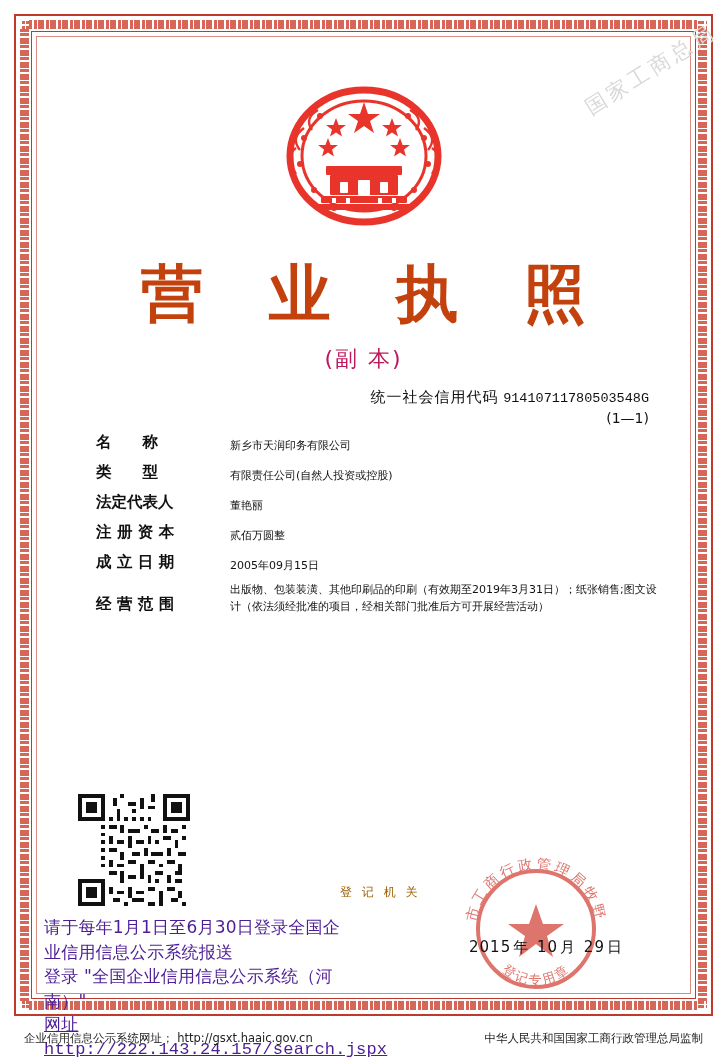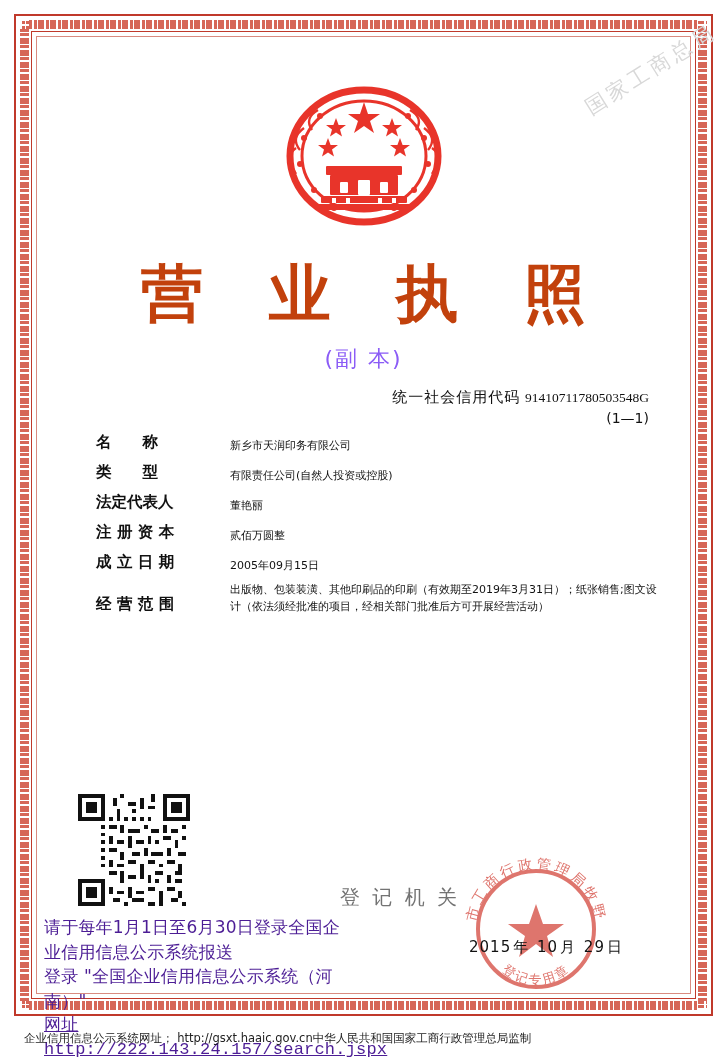--- a/index.html
+++ b/index.html
@@ -99,36 +99,36 @@
     letter-spacing: 22px;
     text-indent: 22px;
     color: #c2410c;
   }
   .doc-subtitle {
     position: absolute;
     top: 344px;
     left: 0; right: 0;
     text-align: center;
     font-size: 22px;
-    color: #8b5cf6;
+    color: #be185d;
     letter-spacing: 2px;
   }
 
   
   .credit-line {
     position: absolute;
     top: 388px;
     right: 78px;
     font-size: 15px;
     color: #111;
     white-space: nowrap;
   }
   .credit-label { letter-spacing: 1px; }
   .credit-value {
-    font-family: Liberation Serif, serif;
+    font-family: Liberation Mono, monospace;
     font-size: 13.5px;
     letter-spacing: 0px;
   }
   .page-index {
     position: absolute;
     top: 410px;
     right: 78px;
     font-size: 14px;
     color: #111;
   }
@@ -187,23 +187,23 @@
     line-height: 1.45;
     letter-spacing: .2px;
   }
   .notice .u { text-decoration: underline; font-family: Liberation Mono, monospace; }
 
   
   .registry {
     position: absolute;
     left: 340px;
     top: 884px;
-    font-size: 20px;
+    font-size: 12px;
     letter-spacing: 3px;
-    color: #737373;
+    color: #a16207;
     text-align: center;
   }
   .issue-date {
     position: absolute;
     left: 468px;
     top: 938px;
     font-size: 15px;
     color: #111;
     letter-spacing: 1px;
   }
@@ -218,21 +218,21 @@
     height: 162px;
     opacity: .75;
   }
 
   
   .footer {
     position: absolute;
     left: 0; right: 0;
     bottom: 14px;
     display: flex;
-    justify-content: flex-start;
+    justify-content: space-between;
     padding: 0 24px;
     font-size: 11.5px;
     color: #222;
   }
   .footer .left { font-family: "DejaVu Sans", "Liberation Sans", sans-serif; }
   .footer .right { }
 
   
   .watermark {
     position: absolute;

